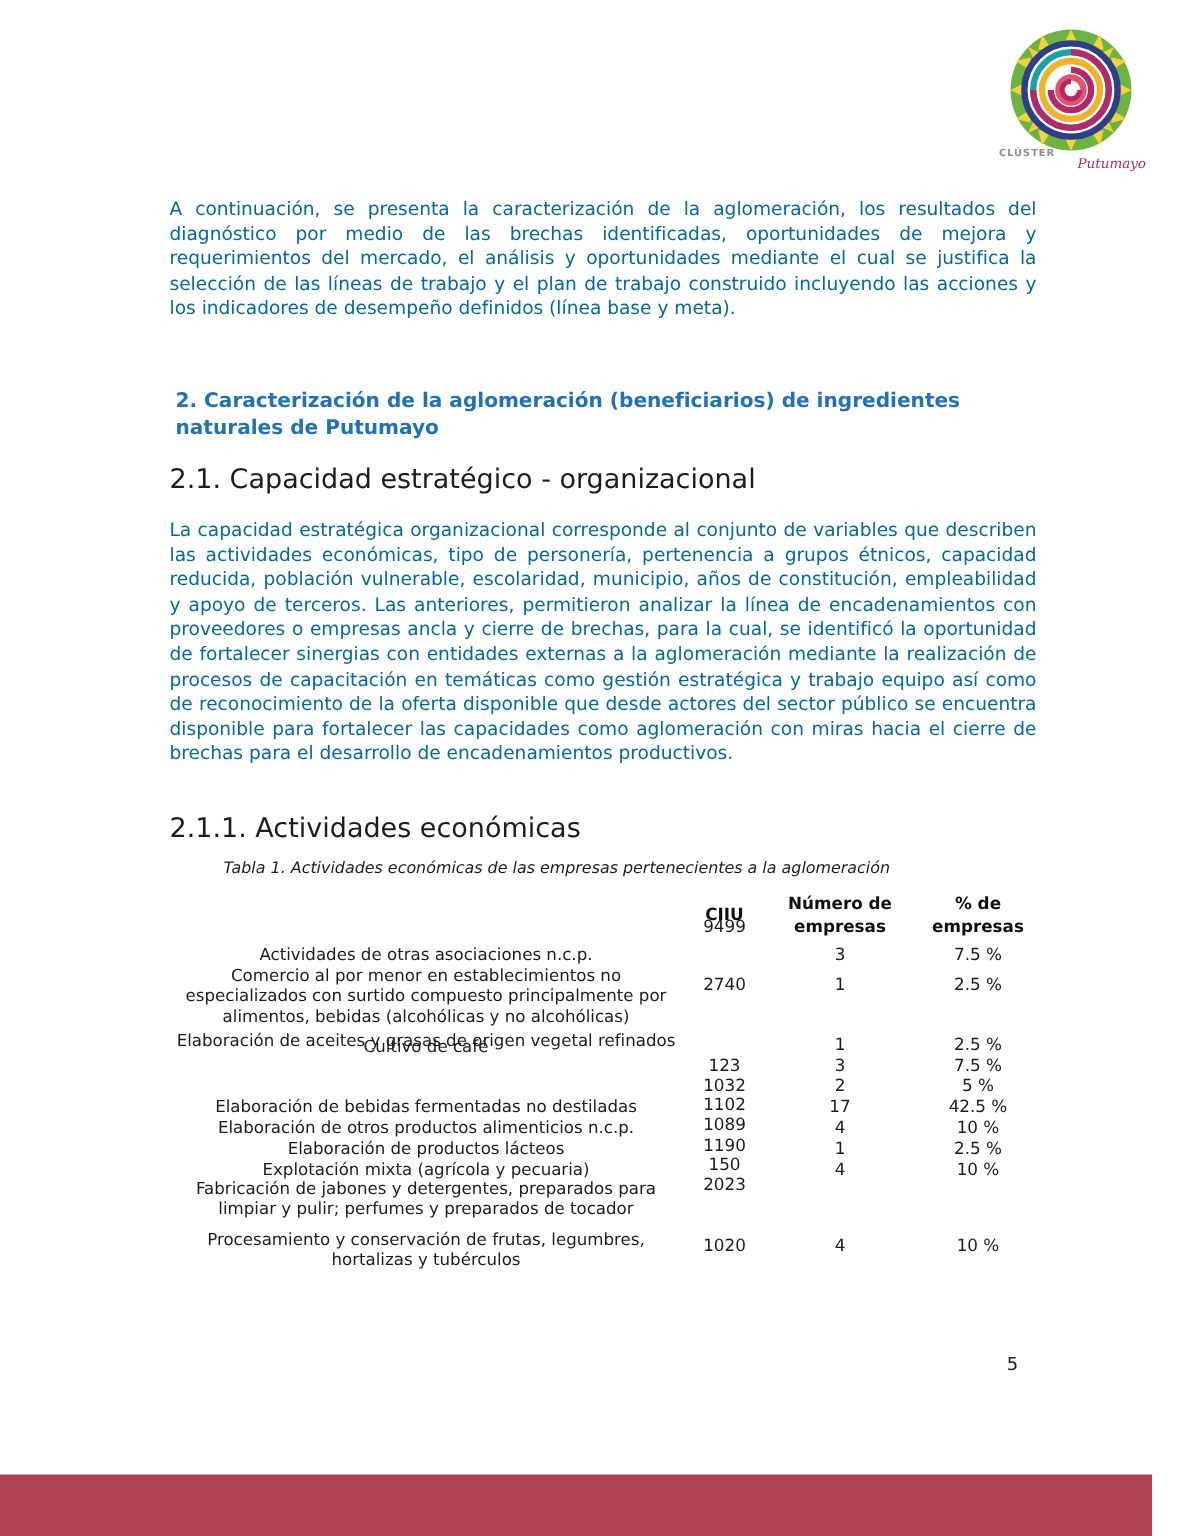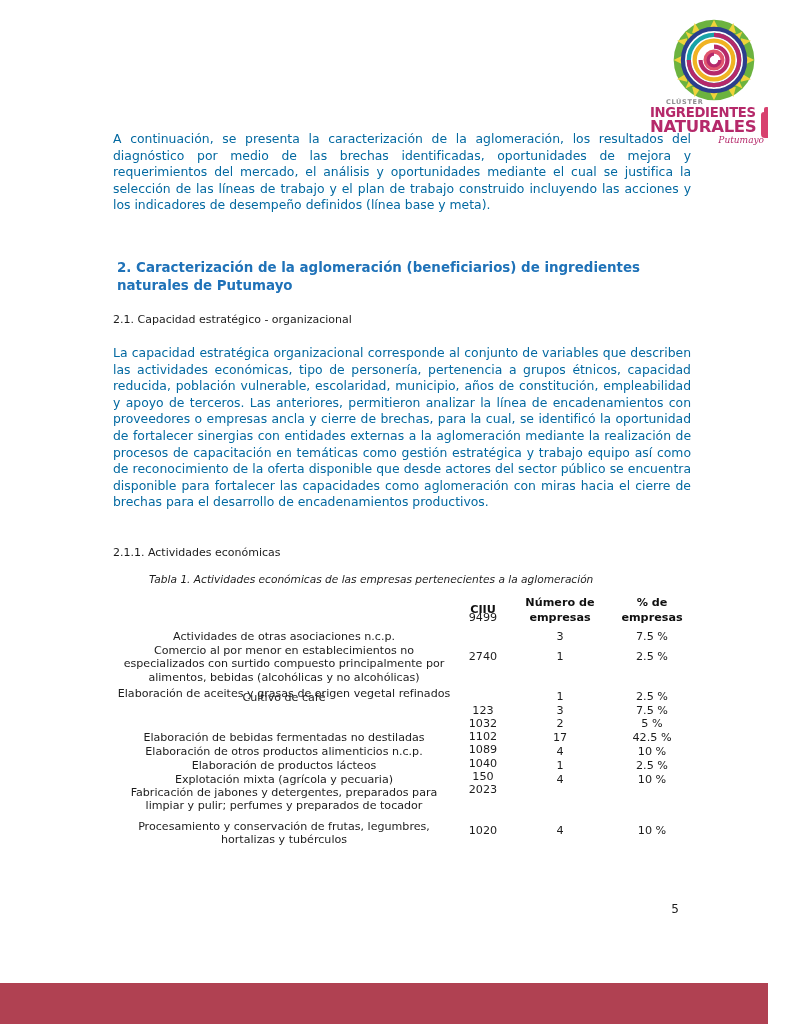--- a/index.html
+++ b/index.html
@@ -113,21 +113,21 @@
     left: 4px;
     width: 560px;
     margin: 0;
     font-size: 13.4px;
     line-height: 17.5px;
     font-weight: bold;
     color: #1f72b8;
   }
   .subsection {
     position: absolute;
-    font-size: 11px;
+    font-size: 18px;
     line-height: 16px;
     color: #1c1c1c;
   }
   .sub-21  { top: 312px; left: 0; }
   .sub-211 { top: 545px; left: 0; }
 
   .table-caption {
     position: absolute;
     top: 573px;
     left: 36px;
@@ -235,25 +235,20 @@
           <circle cx="50" cy="50" r="23" fill="none" stroke="#f0b323" stroke-width="5"></circle>
           <path d="M50 34 A16 16 0 1 1 34 50" fill="none" stroke="#b5296a" stroke-width="5"></path>
           <circle cx="50" cy="50" r="10" fill="none" stroke="#e0566e" stroke-width="5"></circle>
           <path d="M50 43 A7 7 0 1 0 57 50" fill="none" stroke="#b5296a" stroke-width="4"></path>
         </g>
       </svg>
     </div>
 
     <div class="logo-wordmark">
       <div class="wm-cluster">CLÚSTER</div>
-      <div style="position:relative;">
-        <div class="wm-line1">INGREDIENTES</div>
-        <div class="wm-line2">NATURALES</div>
-        <div class="wm-bottle"></div>
-      </div>
       <div class="wm-sub">Putumayo</div>
     </div>
   </div>
 
   <div class="content">
 
     <p class="body-par par-intro">A continuación, se presenta la caracterización de la aglomeración, los resultados del diagnóstico por medio de las brechas identificadas, oportunidades de mejora y requerimientos del mercado, el análisis y oportunidades mediante el cual se justifica la selección de las líneas de trabajo y el plan de trabajo construido incluyendo las acciones y los indicadores de desempeño definidos (línea base y meta).</p>
 
     <h2 class="section-title">2. Caracterización de la aglomeración (beneficiarios) de ingredientes naturales de Putumayo</h2>
 
@@ -288,21 +283,21 @@
           <div class="cell-pct" style="top: 112px;">7.5 %</div>
           <div class="cell-activity" style="top: 139px;">Elaboración de bebidas fermentadas no destiladas</div>
           <div class="cell-ciiu" style="top: 138px;">1102</div>
           <div class="cell-num" style="top: 125px;">2</div>
           <div class="cell-pct" style="top: 125px;">5 %</div>
           <div class="cell-activity" style="top: 153px;">Elaboración de otros productos alimenticios n.c.p.</div>
           <div class="cell-ciiu" style="top: 151px;">1089</div>
           <div class="cell-num" style="top: 139px;">17</div>
           <div class="cell-pct" style="top: 139px;">42.5 %</div>
           <div class="cell-activity" style="top: 167px;">Elaboración de productos lácteos</div>
-          <div class="cell-ciiu" style="top: 165px;">1040</div>
+          <div class="cell-ciiu" style="top: 165px;">1190</div>
           <div class="cell-num" style="top: 153px;">4</div>
           <div class="cell-pct" style="top: 153px;">10 %</div>
           <div class="cell-activity" style="top: 181px;">Explotación mixta (agrícola y pecuaria)</div>
           <div class="cell-ciiu" style="top: 178px;">150</div>
           <div class="cell-num" style="top: 167px;">1</div>
           <div class="cell-pct" style="top: 167px;">2.5 %</div>
           <div class="cell-activity" style="top: 194px;">Fabricación de jabones y detergentes, preparados para limpiar y pulir; perfumes y preparados de tocador</div>
           <div class="cell-ciiu" style="top: 191px;">2023</div>
           <div class="cell-num" style="top: 181px;">4</div>
           <div class="cell-pct" style="top: 181px;">10 %</div>

